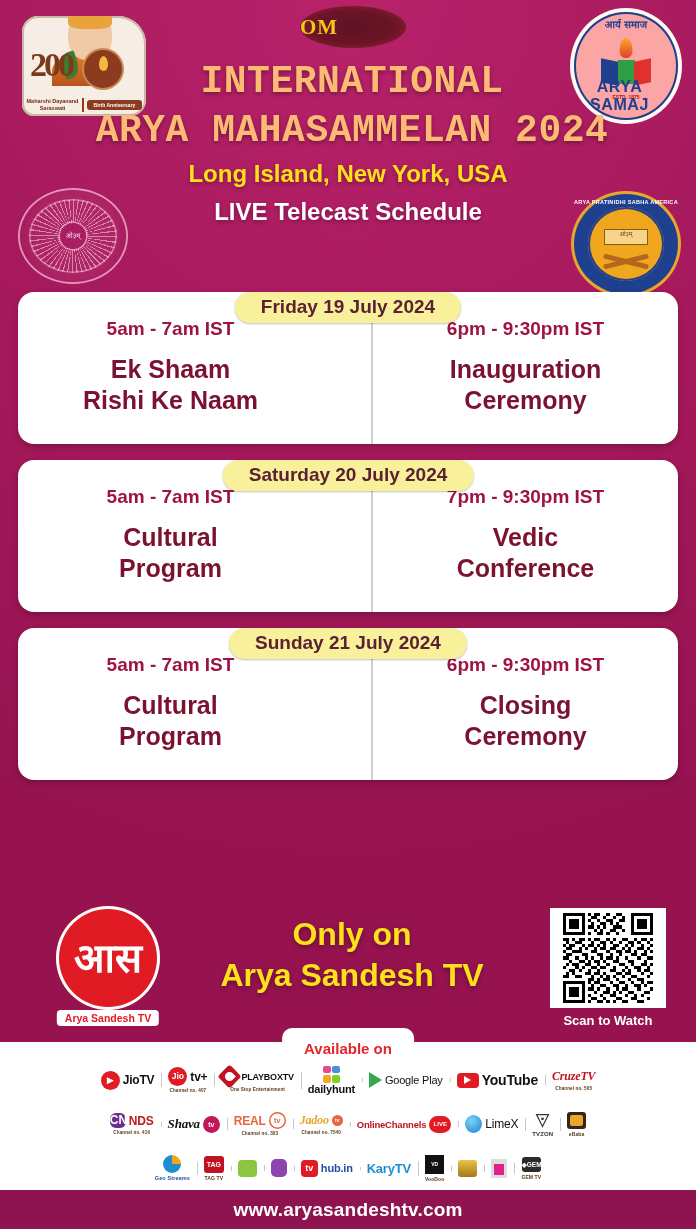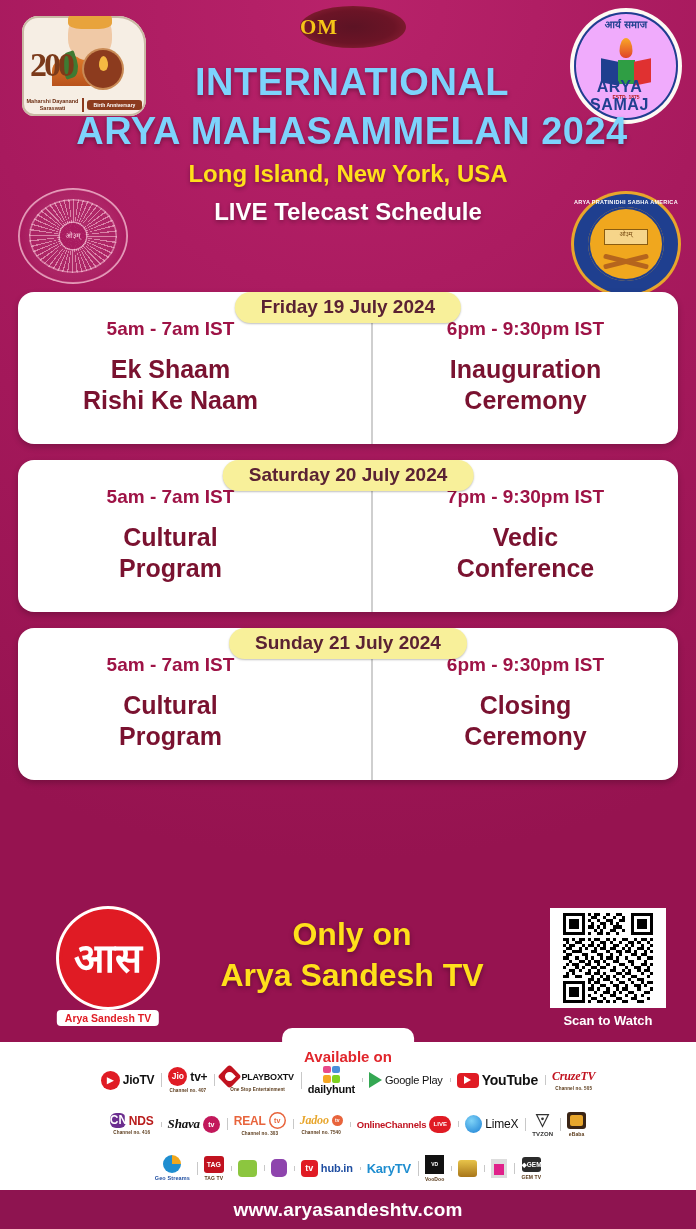--- a/index.html
+++ b/index.html
@@ -52,21 +52,21 @@
   .la-txt { position:absolute; left:4px; bottom:4px; width:116px;
     display:flex; gap:3px; align-items:center; }
   .la-t1 { font-size:5.5px; color:#6b2d12; font-weight:bold; line-height:1.25; text-align:center; flex:1; }
   .la-div { width:2px; align-self:stretch; background:#8c3b1e; }
   .la-t2 { font-size:5px; color:#fff; font-weight:bold; line-height:1.25; text-align:center; flex:1;
            background:#8c3b1e; border-radius:3px; padding:2px 1px; }
 
   
   .logo-samaj {
     position:absolute; right:18px; top:12px; width:104px; height:108px;
-    background:#f0abfc; border-radius:50%;
+    background:#fca5a5; border-radius:50%;
     box-shadow:0 0 0 2px #1f3f8f inset, 0 0 0 4px #fdfaf3;
     overflow:hidden;
   }
   .ls-dev { position:absolute; top:5px; left:0; right:0; text-align:center;
     font-size:10px; color:#1f3f8f; font-weight:bold; font-family:"DejaVu Sans", sans-serif; }
   .ls-flame { position:absolute; left:50%; top:26px; transform:translateX(-50%);
     width:13px; height:20px; background:linear-gradient(180deg,#f9a826,#e0432a);
     border-radius:50% 50% 45% 45%/65% 65% 35% 35%; }
   .ls-book { position:absolute; left:50%; top:46px; transform:translateX(-50%);
     width:50px; height:26px; }
@@ -116,23 +116,23 @@
     background:#b5651d; border-radius:2px; display:block; }
   .la-s1 { transform:rotate(14deg); }
   .la-s2 { transform:rotate(-14deg); }
   .la-arc { position:absolute; inset:0; border-radius:50%;
     font-size:5.5px; color:#fff; font-weight:bold; }
   .la-arc b { position:absolute; left:0; right:0; top:5px; text-align:center;
     font-size:5.5px; letter-spacing:.3px; }
 
   .title-block { position:absolute; left:0; right:0; top:58px; text-align:center; }
   .title1, .title2 {
-    color:#7dd3fc; font-weight:bold; letter-spacing:.5px;
+    color:#fdba74; font-weight:bold; letter-spacing:.5px;
     text-shadow:0 2px 4px rgba(0,0,0,.35);
-    font-family:Liberation Sans, sans-serif;
+    font-family:Liberation Mono, monospace;
     padding-left:8px;
   }
   .title1 { font-size:38px; line-height:48px; }
   .title2 { font-size:38px; line-height:50px; }
   .location {
     color:#ffe01b; font-weight:bold; font-size:24px; line-height:36px;
     text-shadow:0 2px 4px rgba(0,0,0,.3);
   }
   .subtitle {
     color:#ffffff; font-weight:bold; font-size:24px; line-height:40px;
@@ -182,21 +182,21 @@
   .qr-box { width:116px; height:100px; margin:0 auto; background:#fff; padding:5px; }
   .qr-code { width:100%; height:100%; }
   .qr-caption { margin-top:5px; color:#ffffff; font-weight:bold; font-size:13px; }
 
   
   .available { position:absolute; left:0; right:0; top:1042px; height:148px;
     background:#ffffff; }
   .avail-tab {
     position:absolute; left:50%; top:-14px; transform:translateX(-50%);
     background:#ffffff; color:#e1262c; font-weight:bold; font-size:15px;
-    padding:20px 22px 3px; border-radius:10px 10px 0 0; white-space:nowrap;
+    padding:12px 22px 3px; border-radius:10px 10px 0 0; white-space:nowrap;
   }
   .logo-rows { position:absolute; left:0; right:0; top:16px; }
   .logo-row { display:flex; align-items:center; justify-content:center;
     gap:0; height:44px; }
   .lg {
     display:flex; flex-direction:column; align-items:center; justify-content:center;
     padding:0 7px; min-width:30px; position:relative;
   }
   .lg + .lg::before { content:""; position:absolute; left:0; top:6px; bottom:6px;
     width:1px; background:#c8c8c8; }

